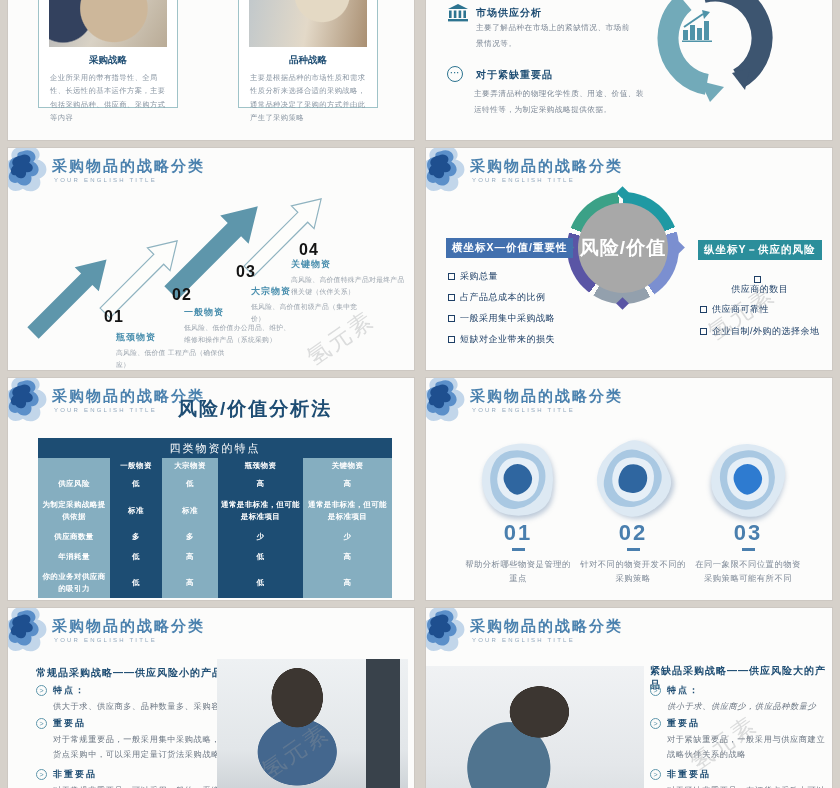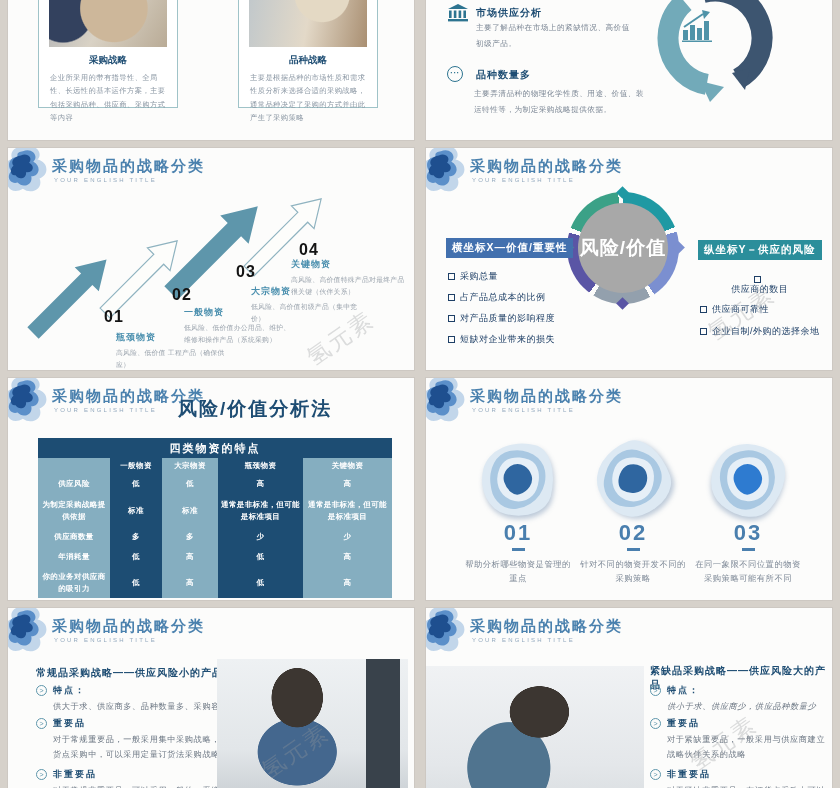--- a/index.html
+++ b/index.html
@@ -73,21 +73,21 @@
   .axis-list { position:absolute; }
   .axis-li { display:flex; align-items:center; height:21px; }
   .sq { width:7px; height:7px; border:1.6px solid #1e3f66; margin-right:5px; flex:none; }
   .axis-li span { font-size:9px; color:#1e3f66; letter-spacing:.5px; }
 
   
   .tbl-heading { position:absolute; left:170px; top:18px; font-size:19px; font-weight:bold;
      color:#1e4d73; letter-spacing:2px; }
   .tbl { position:absolute; left:30px; top:60px; width:354px; background:#1d4d73; color:#fff; }
   .tbl-title { height:20px; display:flex; align-items:center; justify-content:center;
-     font-size:11px; font-weight:bold; letter-spacing:2px;text-align:center; }
+     font-size:11px; font-weight:normal; letter-spacing:2px;text-align:center; }
   .tbl-grid { display:grid; grid-template-columns:72px 52px 56px 85px 89px;
      grid-template-rows:16px 20px 33px 20px 20px 31px; }
   .tbl-grid div { display:flex; align-items:center; justify-content:center; text-align:center;
      font-size:7.5px; font-weight:bold; line-height:1.5; padding:1px 3px; letter-spacing:.4px; }
   .lt { background:#85aec0; }
 
   
   .point { position:absolute; width:108px; text-align:center; }
   .blob { position:relative; width:72px; height:74px; margin:0 auto; }
   .blob i { position:absolute; display:block; }
@@ -142,24 +142,24 @@
   <div class="slide" style="left:426px; top:-82px;">
     <svg class="an-icon-bank" viewBox="0 0 20 18">
       <polygon points="10,0 20,5 0,5" fill="#2d7490"></polygon>
       <rect x="1" y="6.5" width="2.6" height="7.5" fill="#2d7490"></rect>
       <rect x="5.8" y="6.5" width="2.6" height="7.5" fill="#2d7490"></rect>
       <rect x="10.6" y="6.5" width="2.6" height="7.5" fill="#2d7490"></rect>
       <rect x="15.4" y="6.5" width="2.6" height="7.5" fill="#2d7490"></rect>
       <rect x="0" y="15" width="20" height="2.4" fill="#2d7490"></rect>
     </svg>
     <div class="an-title" style="left:50px; top:88px;">市场供应分析</div>
-    <div class="an-body" style="left:50px; top:102px;">主要了解品种在市场上的紧缺情况、高价值初级产品。</div>
+    <div class="an-body" style="left:50px; top:102px;">主要了解品种在市场上的紧缺情况、市场前景情况等。</div>
 
     <div class="an-icon-chat">···</div>
-    <div class="an-title" style="left:50px; top:150px;">品种数量多</div>
+    <div class="an-title" style="left:50px; top:150px;">对于紧缺重要品</div>
     <div class="an-body" style="left:48px; top:168px; width:170px;">主要弄清品种的物理化学性质、用途、价值、装运特性等，为制定采购战略提供依据。</div>
 
     <svg class="donut" width="130" height="130" viewBox="-65 -65 130 130">
       <path d="M -12.2 -45.4 A 47 47 0 0 1 23.5 40.7" stroke="#3d5570" stroke-width="21" fill="none"></path>
       <path d="M -8.2 46.3 A 47 47 0 0 1 -30.2 -36.0" stroke="#72aab9" stroke-width="21" fill="none"></path>
       <polygon points="-15,43 9,49 -5,64" fill="#72aab9"></polygon>
       <polygon points="17,35 35,30 30,52" fill="#3d5570"></polygon>
     </svg>
     <svg class="bar-icon" viewBox="0 0 34 32">
       <rect x="1" y="20" width="5" height="10" fill="#4f93a8"></rect>
@@ -244,21 +244,21 @@
       <div class="axis-li">
           <i class="sq"></i>
           <span>采购总量</span>
         </div>
       <div class="axis-li">
           <i class="sq"></i>
           <span>占产品总成本的比例</span>
         </div>
       <div class="axis-li">
           <i class="sq"></i>
-          <span>对产品质量的影响程度</span>
+          <span>一般采用集中采购战略</span>
         </div>
       <div class="axis-li">
           <i class="sq"></i>
           <span>短缺对企业带来的损失</span>
         </div>
     </div>
 
     <div class="axis-header yh" style="left:272px; top:92px;">纵坐标Y－供应的风险</div>
     <div class="axis-list" style="left:274px; top:128px;">
       <div class="axis-li" style="height:22px;flex-direction:column;">

